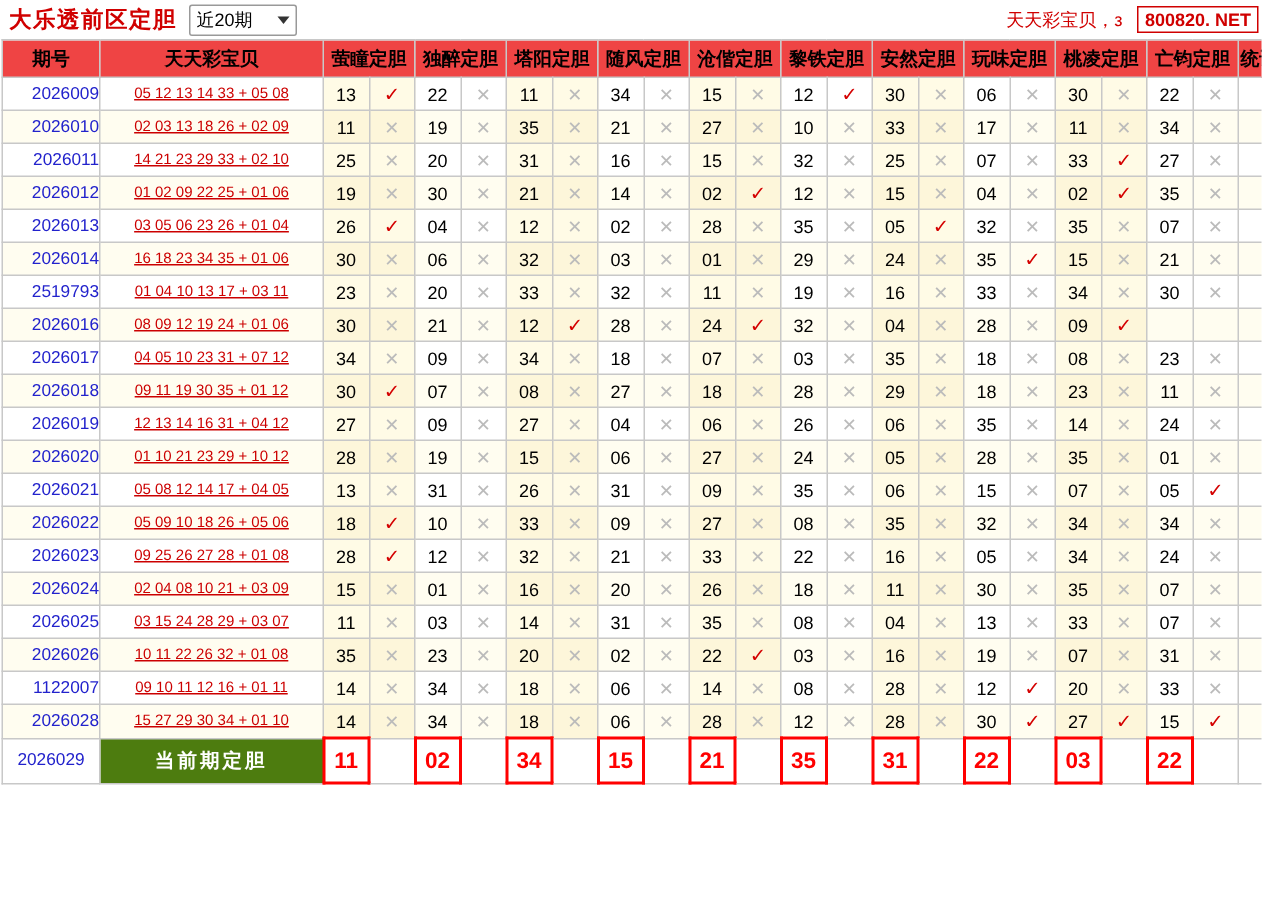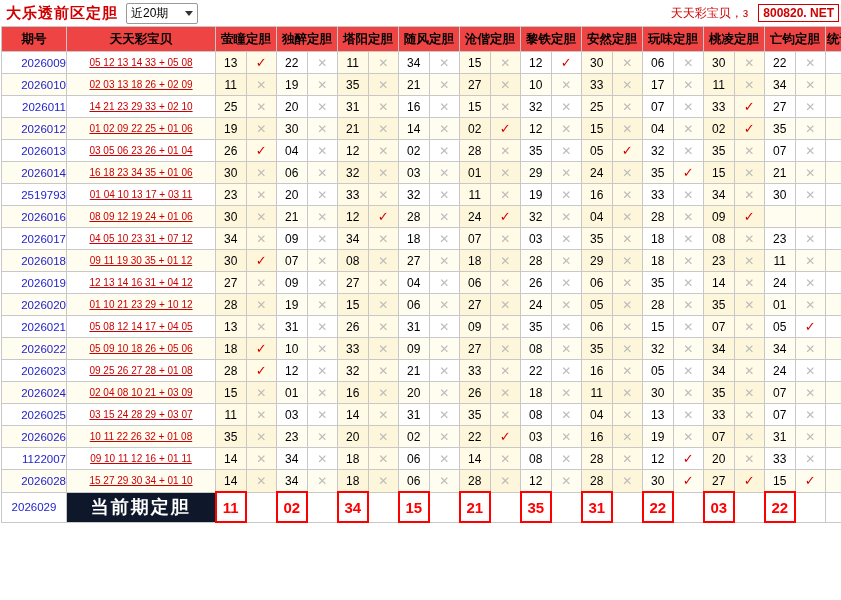--- a/index.html
+++ b/index.html
@@ -36,21 +36,21 @@
   .mark-x{color:#bbbbbb;font-size:12px;}
   .mark-c{color:#d40000;font-size:13px;font-weight:bold;}
   td.stat{font-size:12px;}
 
   
   .g-shade{background:#fffbe6;}
   .alt .g-shade{background:#fdf6da;}
 
   
   .lastrow td{height:28px;border:1px solid #c8c8c8;}
-  .last-label{background:#0f172a;color:#fff;font-weight:bold;font-size:18px;letter-spacing:2px;}
+  .last-label{background:#4d7c0f;color:#fff;font-weight:bold;font-size:13px;letter-spacing:2px;}
   .last-val{color:#ff0000;font-weight:bold;font-size:15px;border:2px solid #ff0000 !important;background:#fff;}
   .last-blank{background:#fff;}
   .last-period{color:#2222cc;font-size:11.5px;}
 </style>
 </head>
 <body>
 
 <div id="wrap">
 
   <div class="topbar">

